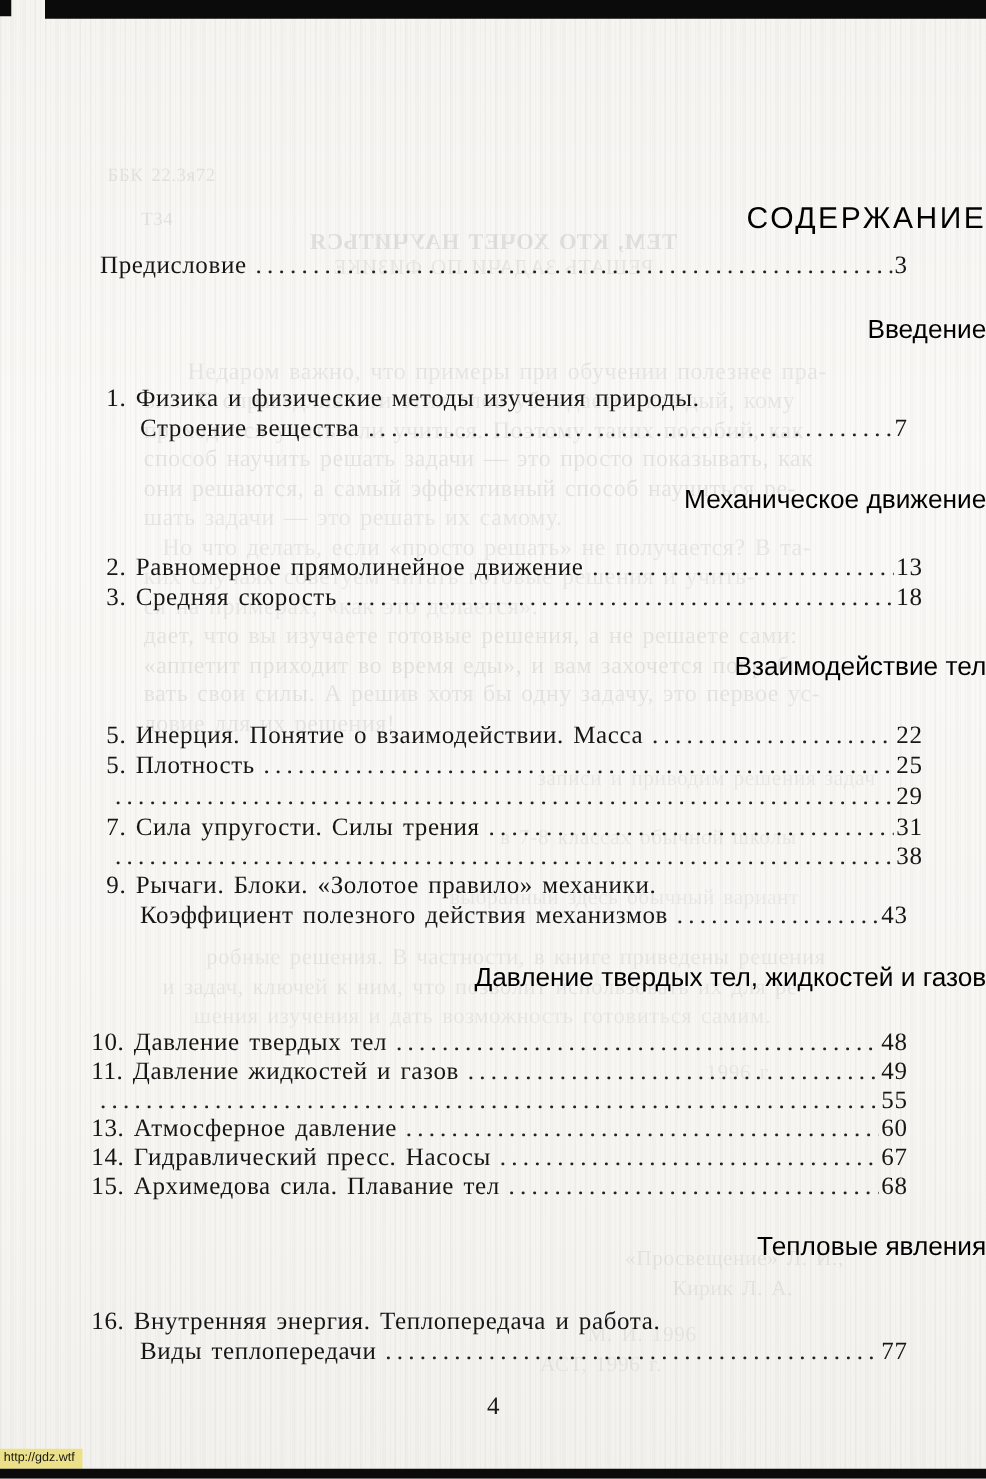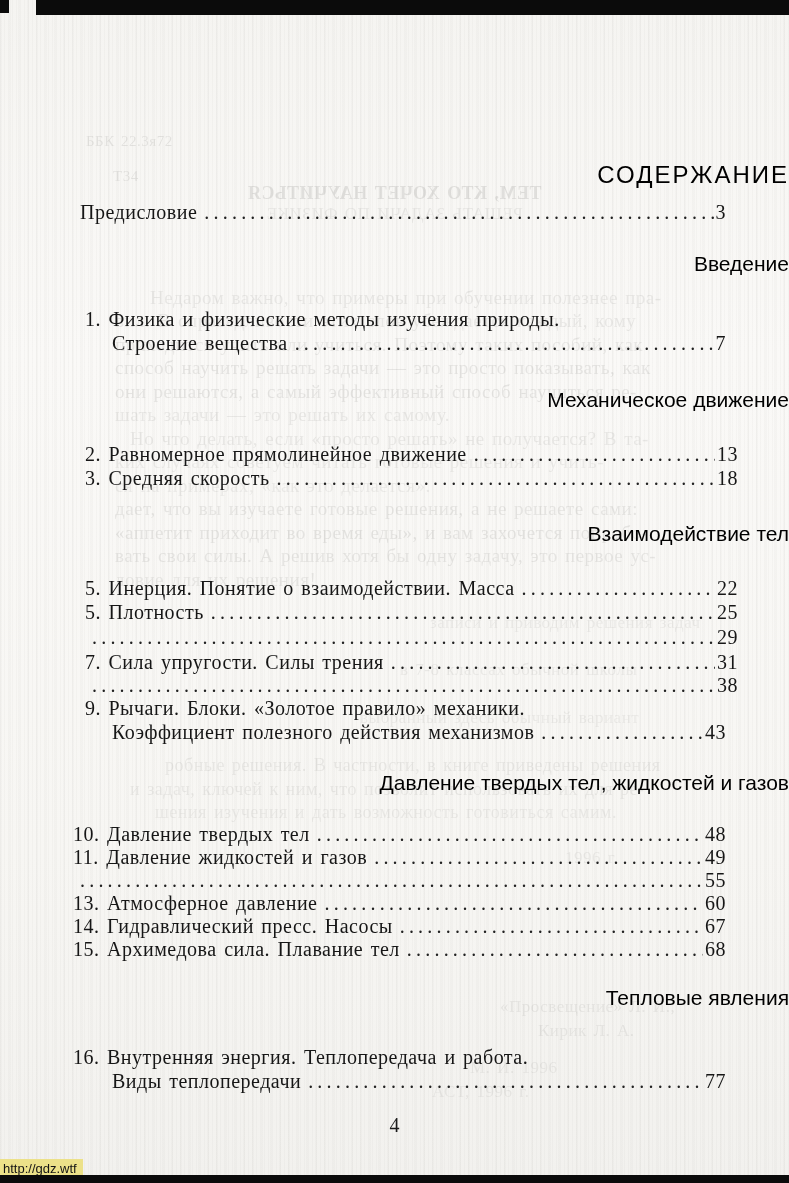--- a/index.html
+++ b/index.html
@@ -43,21 +43,21 @@
   .cont{left:112px;width:614px;}      
   .preface{left:80px;width:646px;}
   .r0{top:201px;} .r1{top:308px;} .r2{top:332px;} .r3{top:443px;} .r4{top:467px;}
   .r5{top:577px;} .r6{top:601px;} .r7{top:626px;} .r8{top:651px;} .r9{top:674px;}
   .r10{top:697px;} .r11{top:721px;} .r12{top:823px;} .r13{top:846px;} .r14{top:869px;}
   .r15{top:892px;} .r16{top:915px;} .r17{top:938px;} .r18{top:1046px;} .r19{top:1070px;}
   
   .folio{position:absolute;left:0;top:1114px;width:789px;text-align:center;font-size:20px;color:#1a1a1a;}
   .wm{
     position:absolute;left:0;top:1159px;background:#ece189;color:#141414;
-    font-family:"Liberation Sans","DejaVu Sans",sans-serif;font-size:13px;
+    font-family:"Liberation Sans","DejaVu Sans",sans-serif;font-size:10px;
     padding:2px 6px 3px 3px;
   }
   
   .gh{
     position:absolute;color:#5f5e5a;white-space:nowrap;
     font-size:19px;letter-spacing:.5px;word-spacing:2px;
     opacity:.11;filter:blur(.4px);
   }
   .mir{transform:scaleX(-1);}
   .ctr{left:0;width:789px;text-align:center;}

